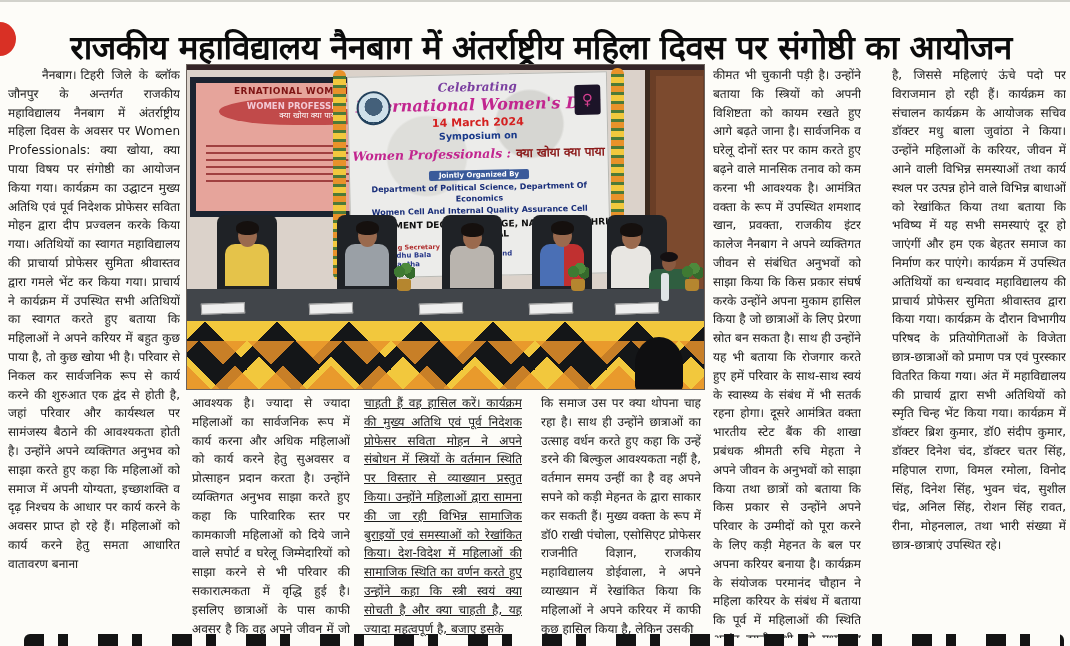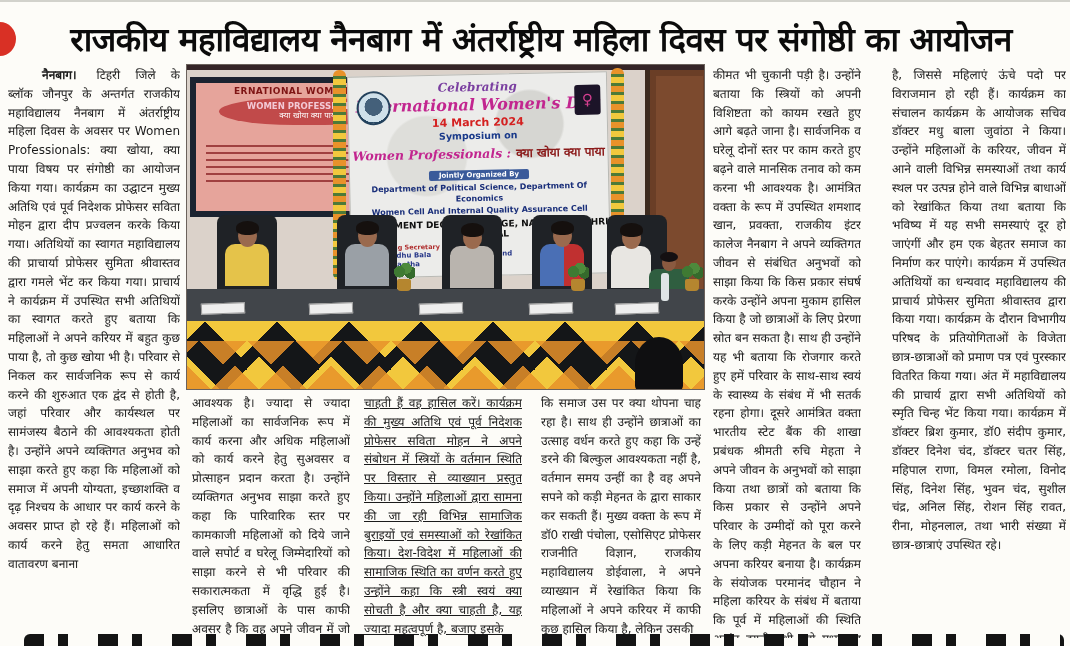--- a/index.html
+++ b/index.html
@@ -1,27 +1,27 @@
 <!DOCTYPE html>
 <html><head>
 <meta charset="utf-8">
 <style>
   html,body{margin:0;padding:0;background:#e9e7e0;}
   .page{position:relative;width:1070px;height:646px;background:#fdfcf8;overflow:hidden;
         font-family:"DejaVu Sans",sans-serif;color:#161616;}
   .top-rule{position:absolute;top:0;left:0;right:0;height:2px;background:#d2d2cc;}
   .edge-red{position:absolute;left:-16px;top:22px;width:32px;height:34px;border-radius:50%;background:#d93025;}
-  .headline{position:absolute;top:4px;left:16px;right:4px;height:56px;margin:8px;
+  .headline{position:absolute;top:4px;left:16px;right:4px;height:56px;margin:16px;
             font-size:33px;font-weight:bold;color:#0b0b0b;text-align:center;white-space:nowrap;
             letter-spacing:-0.5px;line-height:56px;overflow:hidden;}
   .col{position:absolute;text-align:justify;font-size:12px;line-height:18.8px;color:#1b1b1b;overflow:hidden;}
   .col p{margin:0;}
   .c1{left:8px;top:66px;width:172px;height:570px;}
   .c1 p{text-indent:34px;}
-  .dateline{font-weight:bold;margin-right:20px;}
+  .dateline{font-weight:normal;margin-right:4px;}
   .c2{left:192px;top:394px;width:158px;height:244px;}
   .c3{left:364px;top:394px;width:158px;height:244px;text-decoration:underline;}
   .c4{left:541px;top:394px;width:160px;height:244px;}
   .c5{left:713px;top:66px;width:148px;height:572px;}
   .c6{left:892px;top:66px;width:174px;height:572px;}
 
   
   .photo{position:absolute;left:186px;top:64px;width:517px;height:324px;background:#dbd2ca;
          overflow:hidden;border:1px solid #6b625c;}
   .photo-topstrip{position:absolute;top:0;left:0;right:0;height:5px;background:#352527;}

